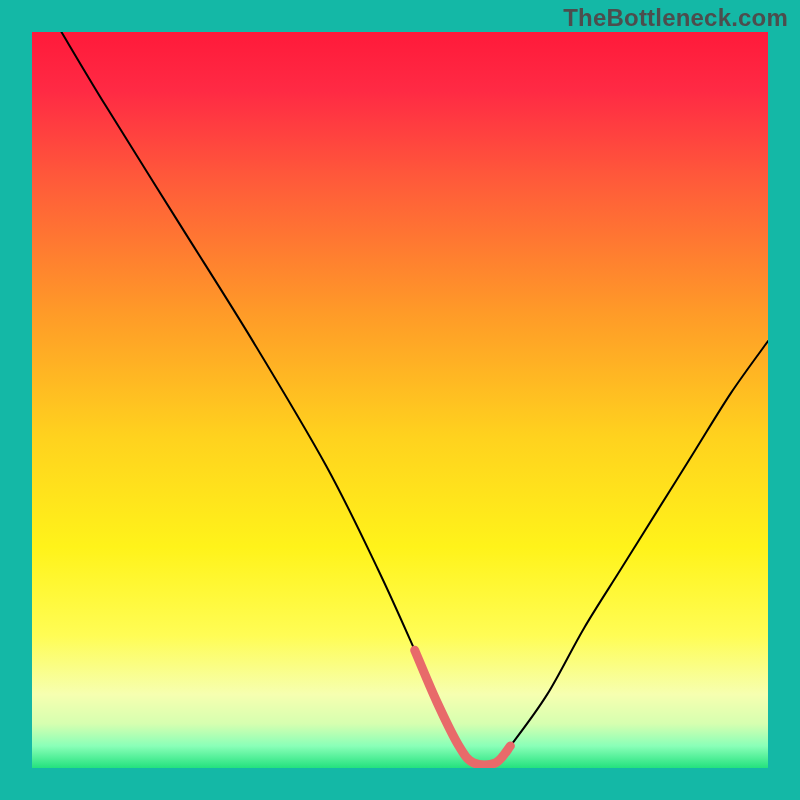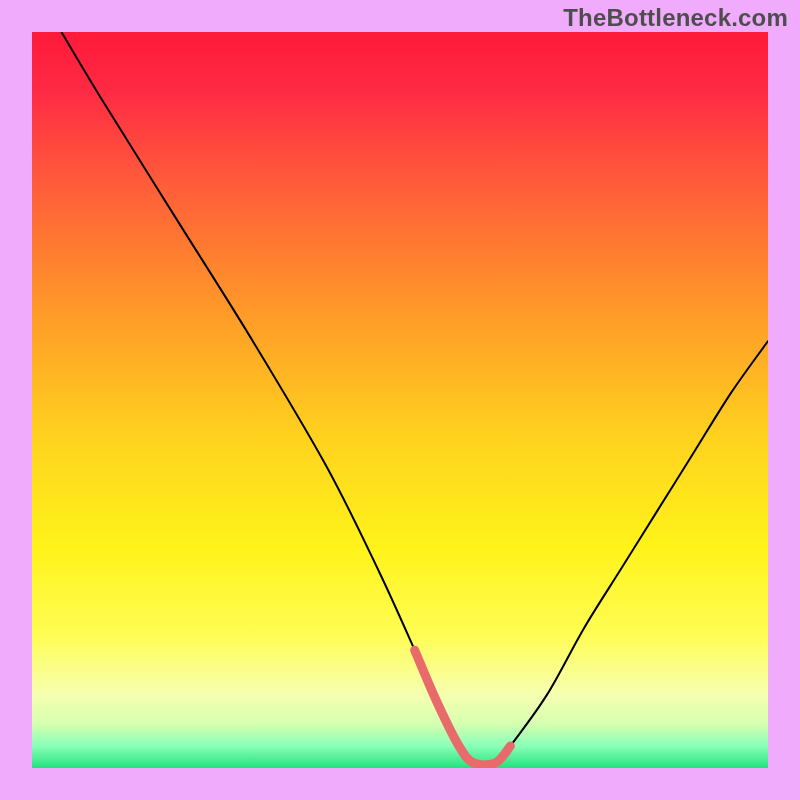--- a/index.html
+++ b/index.html
@@ -8,21 +8,21 @@
     width: 800px;
     height: 800px;
     background: #000;
     font-family: Arial, Helvetica, sans-serif;
     overflow: hidden;
   }
   .frame {
     position: relative;
     width: 800px;
     height: 800px;
-    background: #f0abfc;
+    background: #14b8a6;
   }
   .watermark {
     position: absolute;
     top: 4px;
     right: 12px;
     color: #4d4d4d;
     font-size: 24px;
     font-weight: 600;
     letter-spacing: 0.2px;
     z-index: 20;

